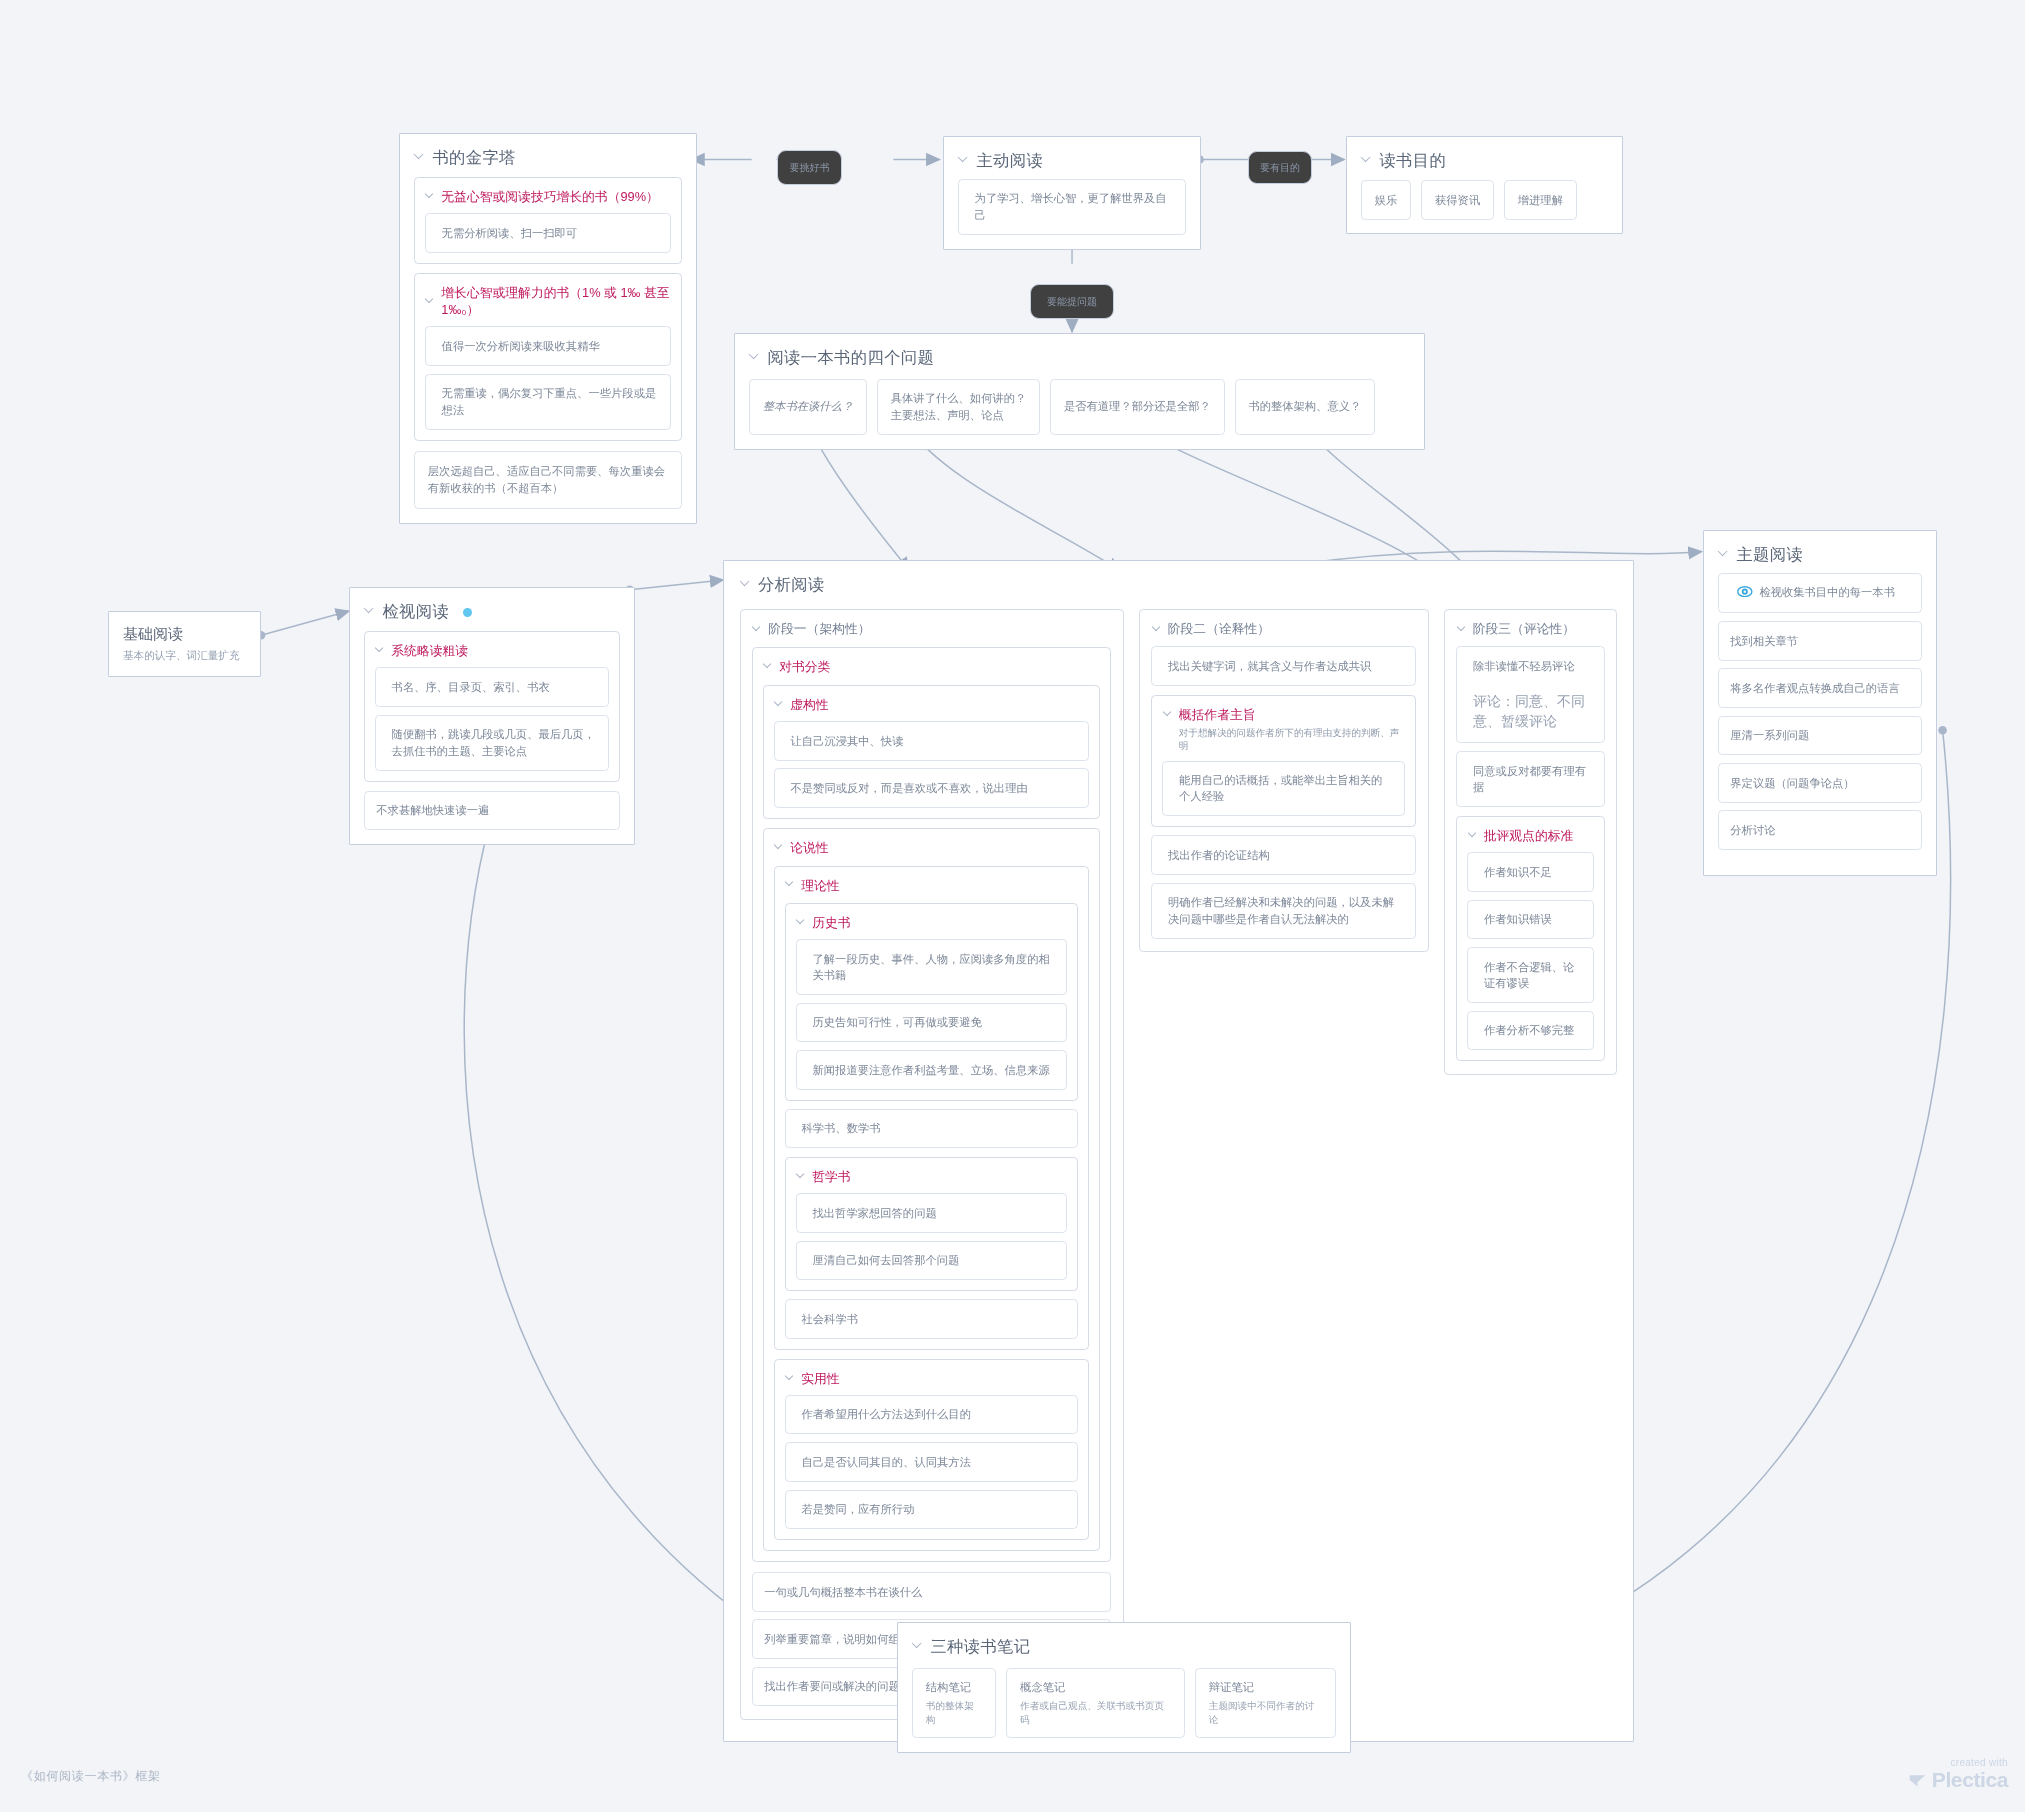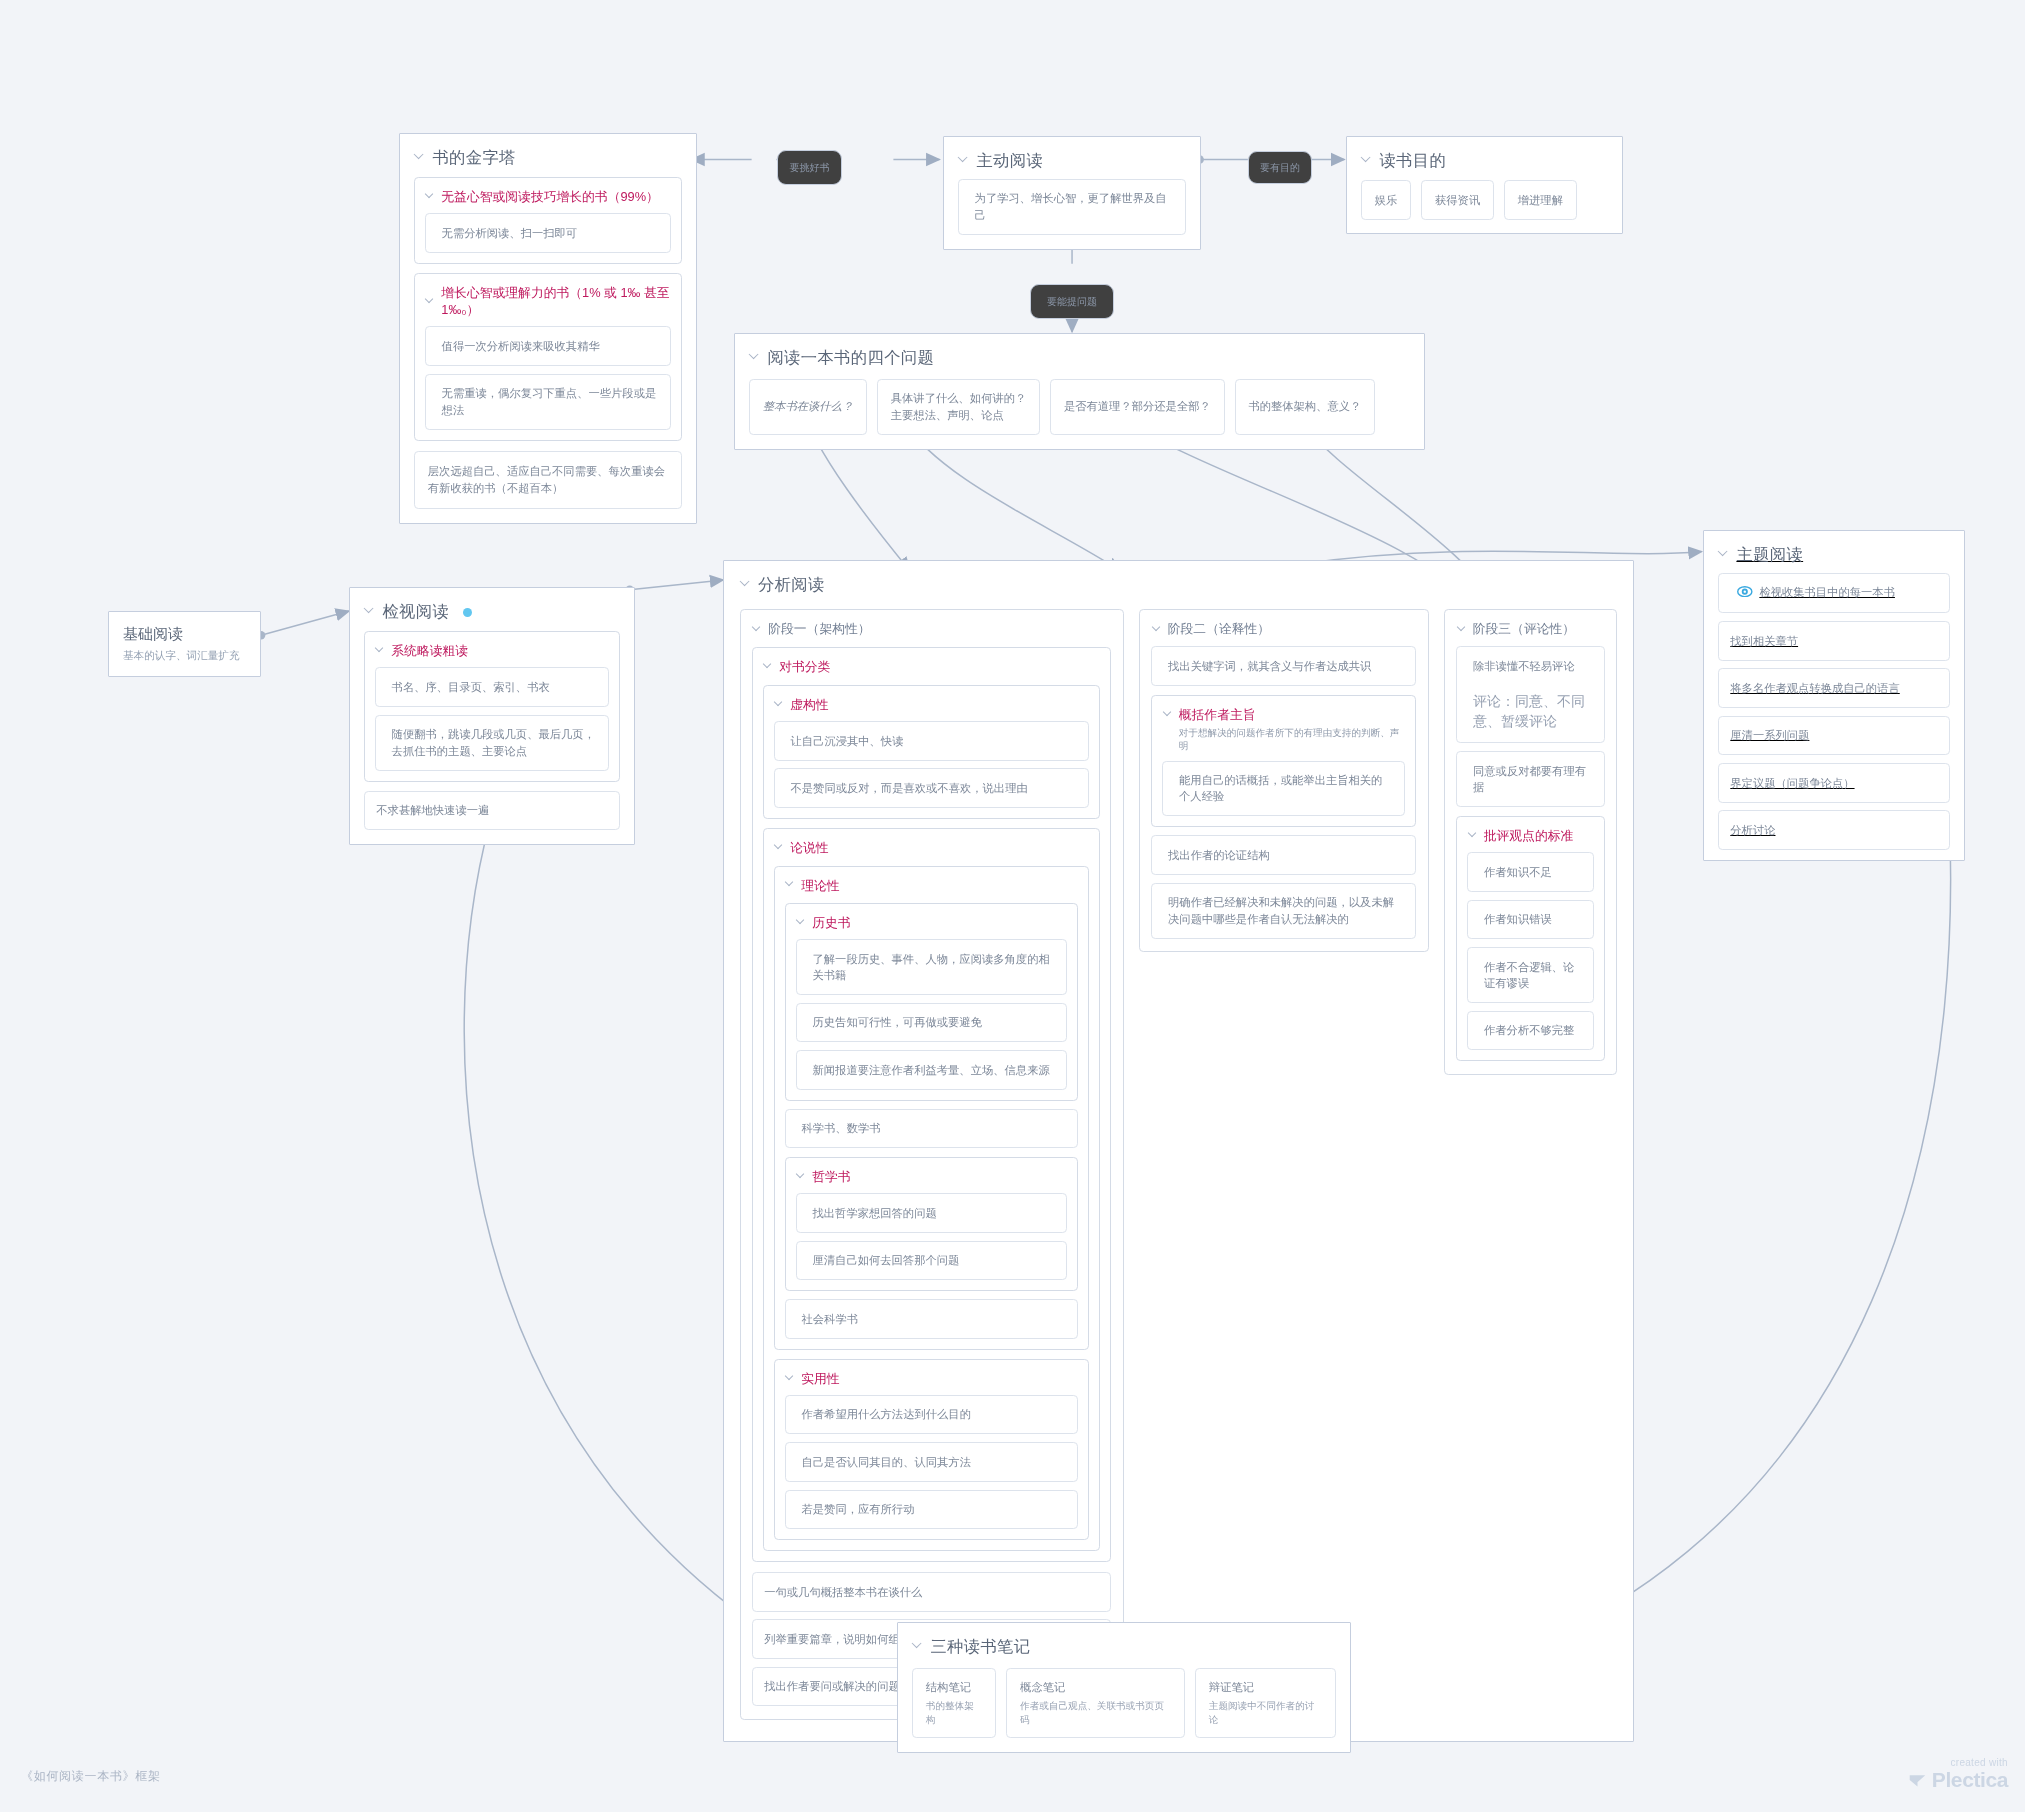--- a/index.html
+++ b/index.html
@@ -435,21 +435,21 @@
           </div>
           <div class="leaf">作者知识不足</div>
           <div class="leaf">作者知识错误</div>
           <div class="leaf">作者不合逻辑、论证有谬误</div>
           <div class="leaf">作者分析不够完整</div>
         </div>
       </div>
     </div>
   </div>
 
-  <div class="card" style="left:1703px; top:530px; width:262px; padding-bottom:10px;text-decoration:underline;">
+  <div class="card" style="left:1703px; top:530px; width:234px; padding-bottom:25px;">
     <div class="card-title">
       <span class="chev"></span>
       <span>主题阅读</span>
     </div>
 
     <div class="leaf tight" style="padding-left:18.4px;">
       <span class="eye-icon">
         <svg width="15.6" height="11.3" viewBox="0 0 22 16">
           <ellipse cx="11" cy="8" rx="10" ry="7" fill="none" stroke="#3aa9e0" stroke-width="2"></ellipse>
           <circle cx="11" cy="8" r="4.3" fill="#3aa9e0"></circle>

